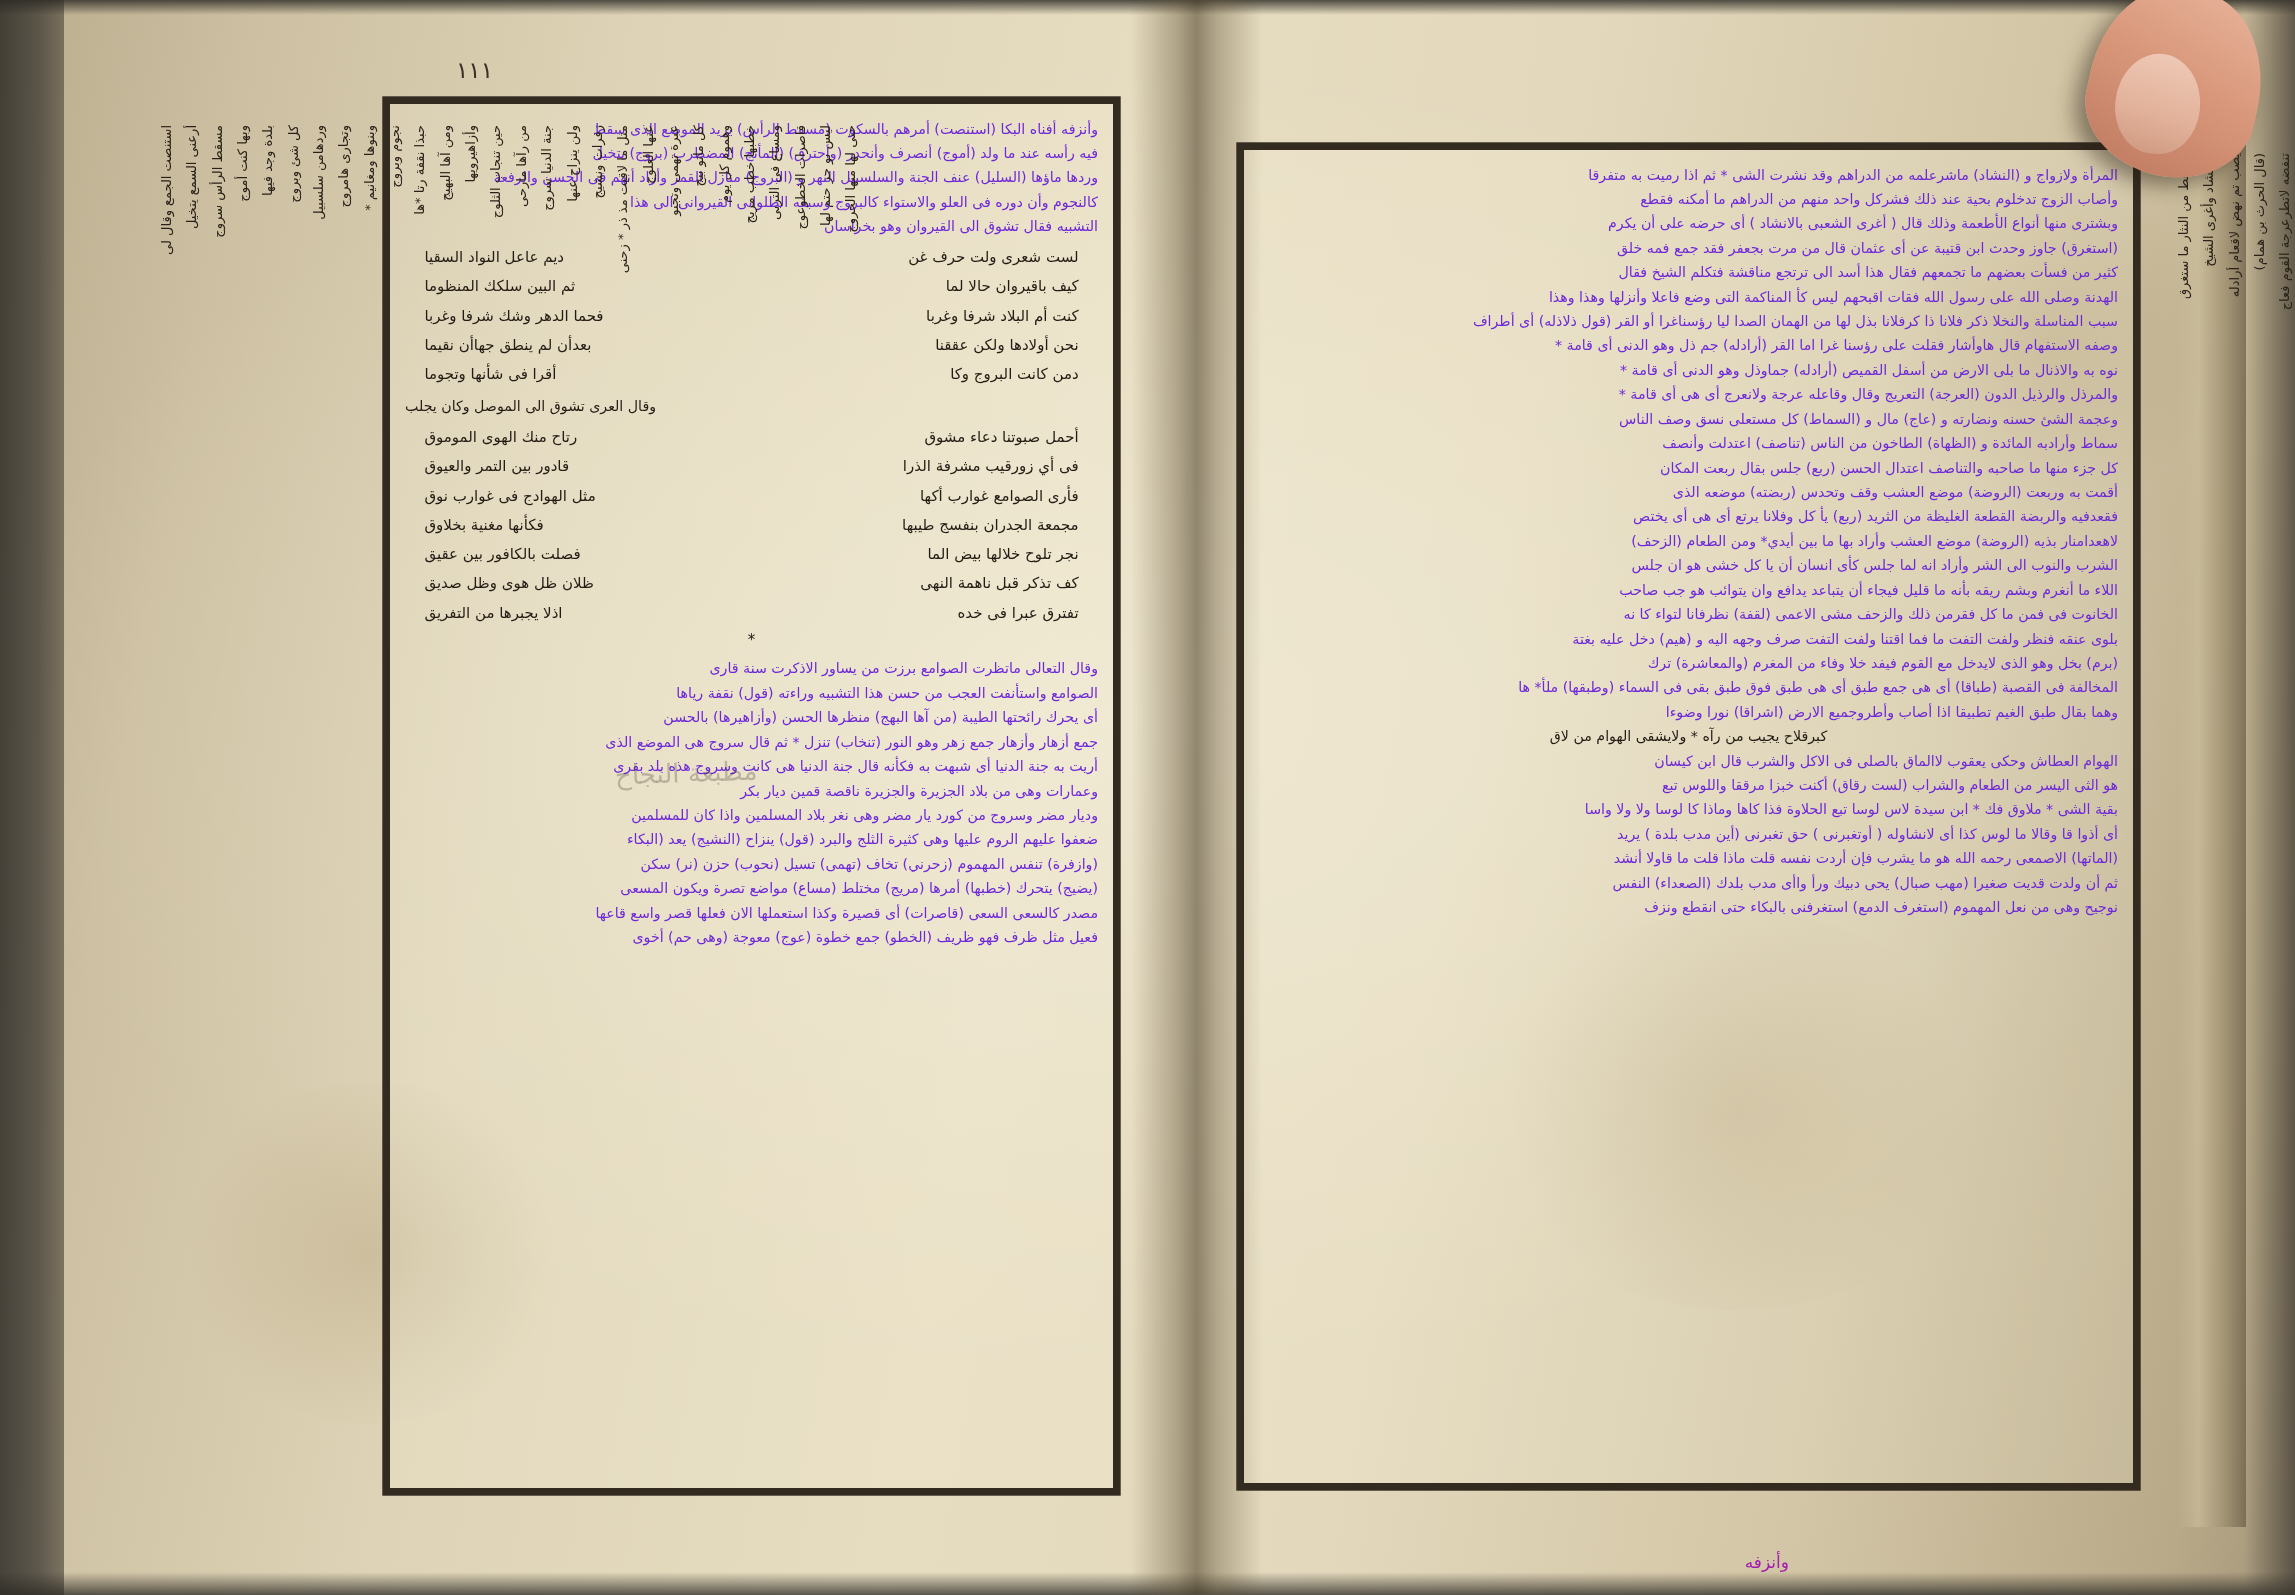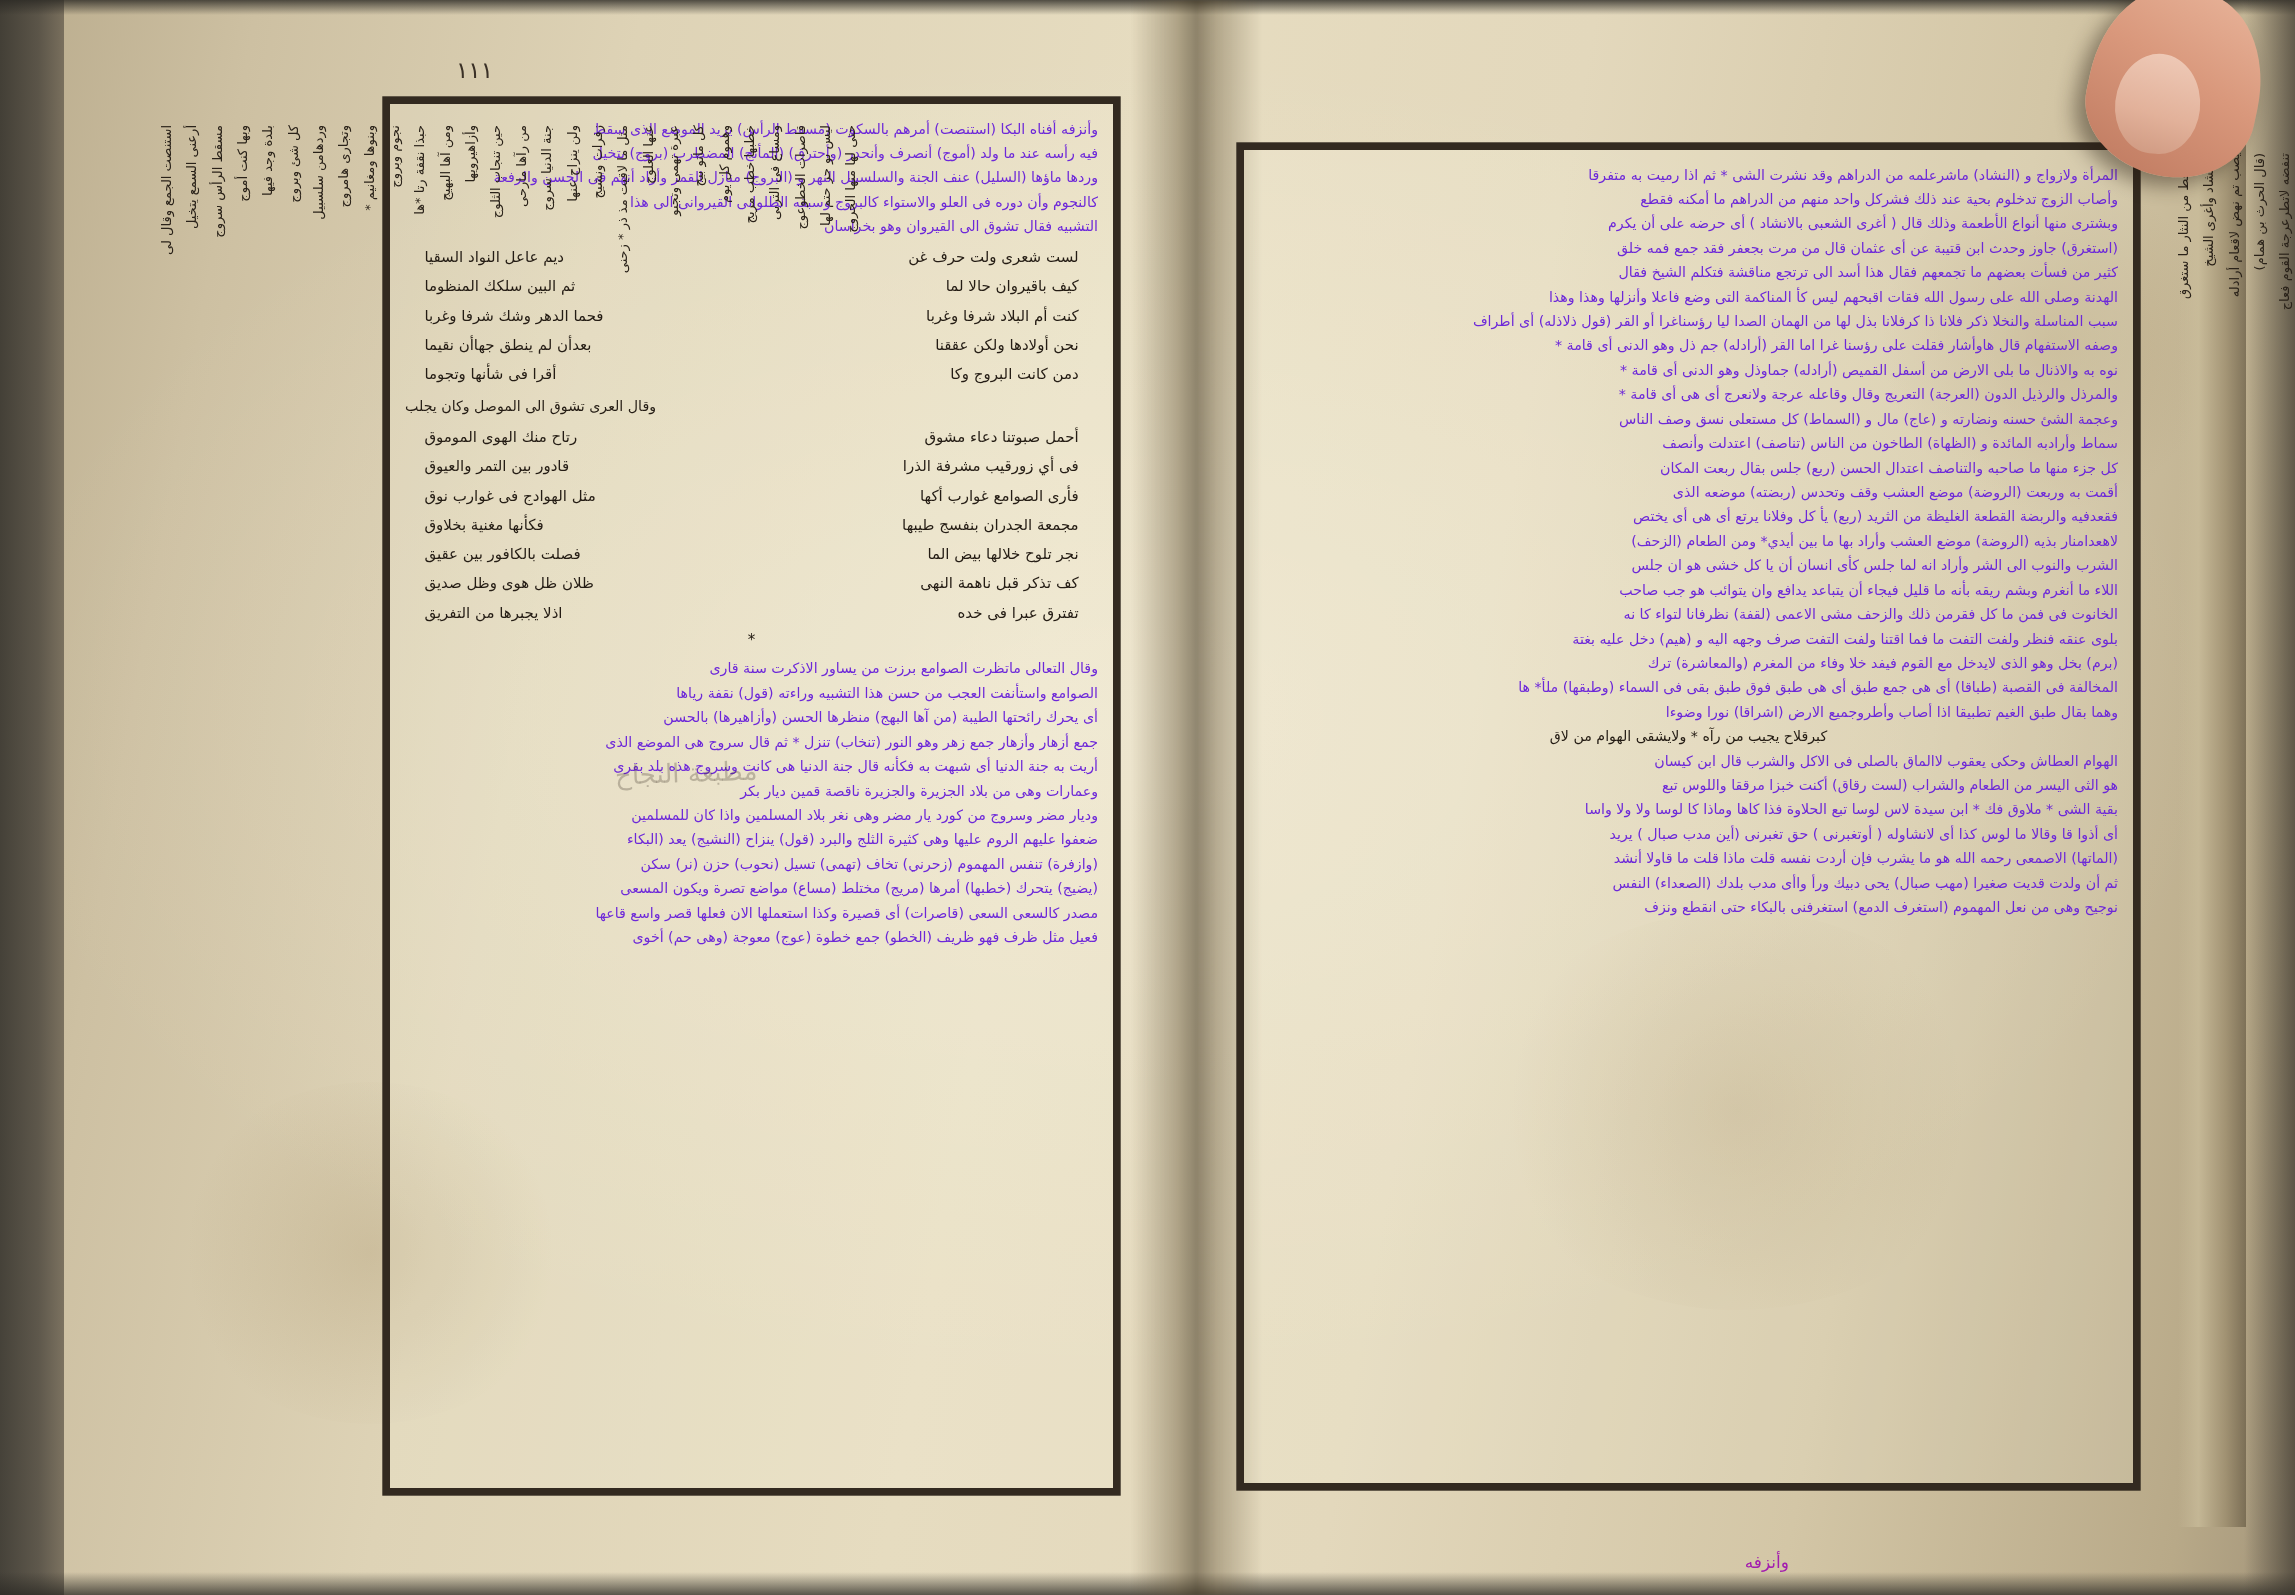--- a/index.html
+++ b/index.html
@@ -270,21 +270,21 @@
         <span class="ar-line">اللاء ما أنغرم وبشم ريقه بأنه ما قليل فيجاء أن يتباعد يدافع وان يتوائب هو جب صاحب</span>
         <span class="ar-line">الخانوت فى فمن ما كل فقرمن ذلك والزحف مشى الاعمى (لقفة) نظرفانا لتواء كا نه</span>
         <span class="ar-line">بلوى عنقه فنظر ولفت التفت ما فما اقتنا ولفت التفت صرف وجهه اليه و (هيم) دخل عليه بغتة</span>
         <span class="ar-line">(برم) بخل وهو الذى لايدخل مع القوم فيفد خلا وفاء من المغرم (والمعاشرة) ترك</span>
         <span class="ar-line">المخالفة فى القصبة (طباقا) أى هى جمع طبق أى هى طبق فوق طبق بقى فى السماء (وطبقها) ملأ* ها</span>
         <span class="ar-line">وهما بقال طبق الغيم تطبيقا اذا أصاب وأطروجميع الارض (اشراقا) نورا وضوءا</span>
         <span class="ar-line centered-star">كبرقلاح يجيب من رآه * ولايشقى الهوام من لاق</span>
         <span class="ar-line">الهوام العطاش وحكى يعقوب لاالماق بالصلى فى الاكل والشرب قال ابن كيسان</span>
         <span class="ar-line">هو الثى اليسر من الطعام والشراب (لست رقاق) أكنت خبزا مرققا واللوس تبع</span>
         <span class="ar-line">بقية الشى * ملاوق فك * ابن سيدة لاس لوسا تبع الحلاوة فذا كاها وماذا كا لوسا ولا ولا واسا</span>
-        <span class="ar-line">أى أذوا قا وقالا ما لوس كذا أى لانشاوله ( أوتغبرنى ) حق تغبرنى (أين مدب صبال ) يريد</span>
+        <span class="ar-line">أى أذوا قا وقالا ما لوس كذا أى لانشاوله ( أوتغبرنى ) حق تغبرنى (أين مدب بلدة ) يريد</span>
         <span class="ar-line">(الماتها) الاصمعى رحمه الله هو ما يشرب فإن أردت نفسه قلت ماذا قلت ما قاولا أنشد</span>
         <span class="ar-line">ثم أن ولدت قديت صغيرا (مهب صبال) يحى دبيك ورأ واأى مدب بلدك (الصعداء) النفس</span>
         <span class="ar-line">نوجيح وهى من نعل المهموم (استغرف الدمع) استغرفنى بالبكاء حتى انقطع ونزف</span>
       </div>
     </div>
 
     <div class="catchword" style="right:387px; bottom:-34px;">وأنزفه</div>
 
     <div class="margin-note margin-vert" style="left:963px; top:85px; transform: rotate(-90deg) translate(-1196px, 0px); width:1196px;">
       <span class="m-line">تساقط من النثار ما ستغرق</span>

